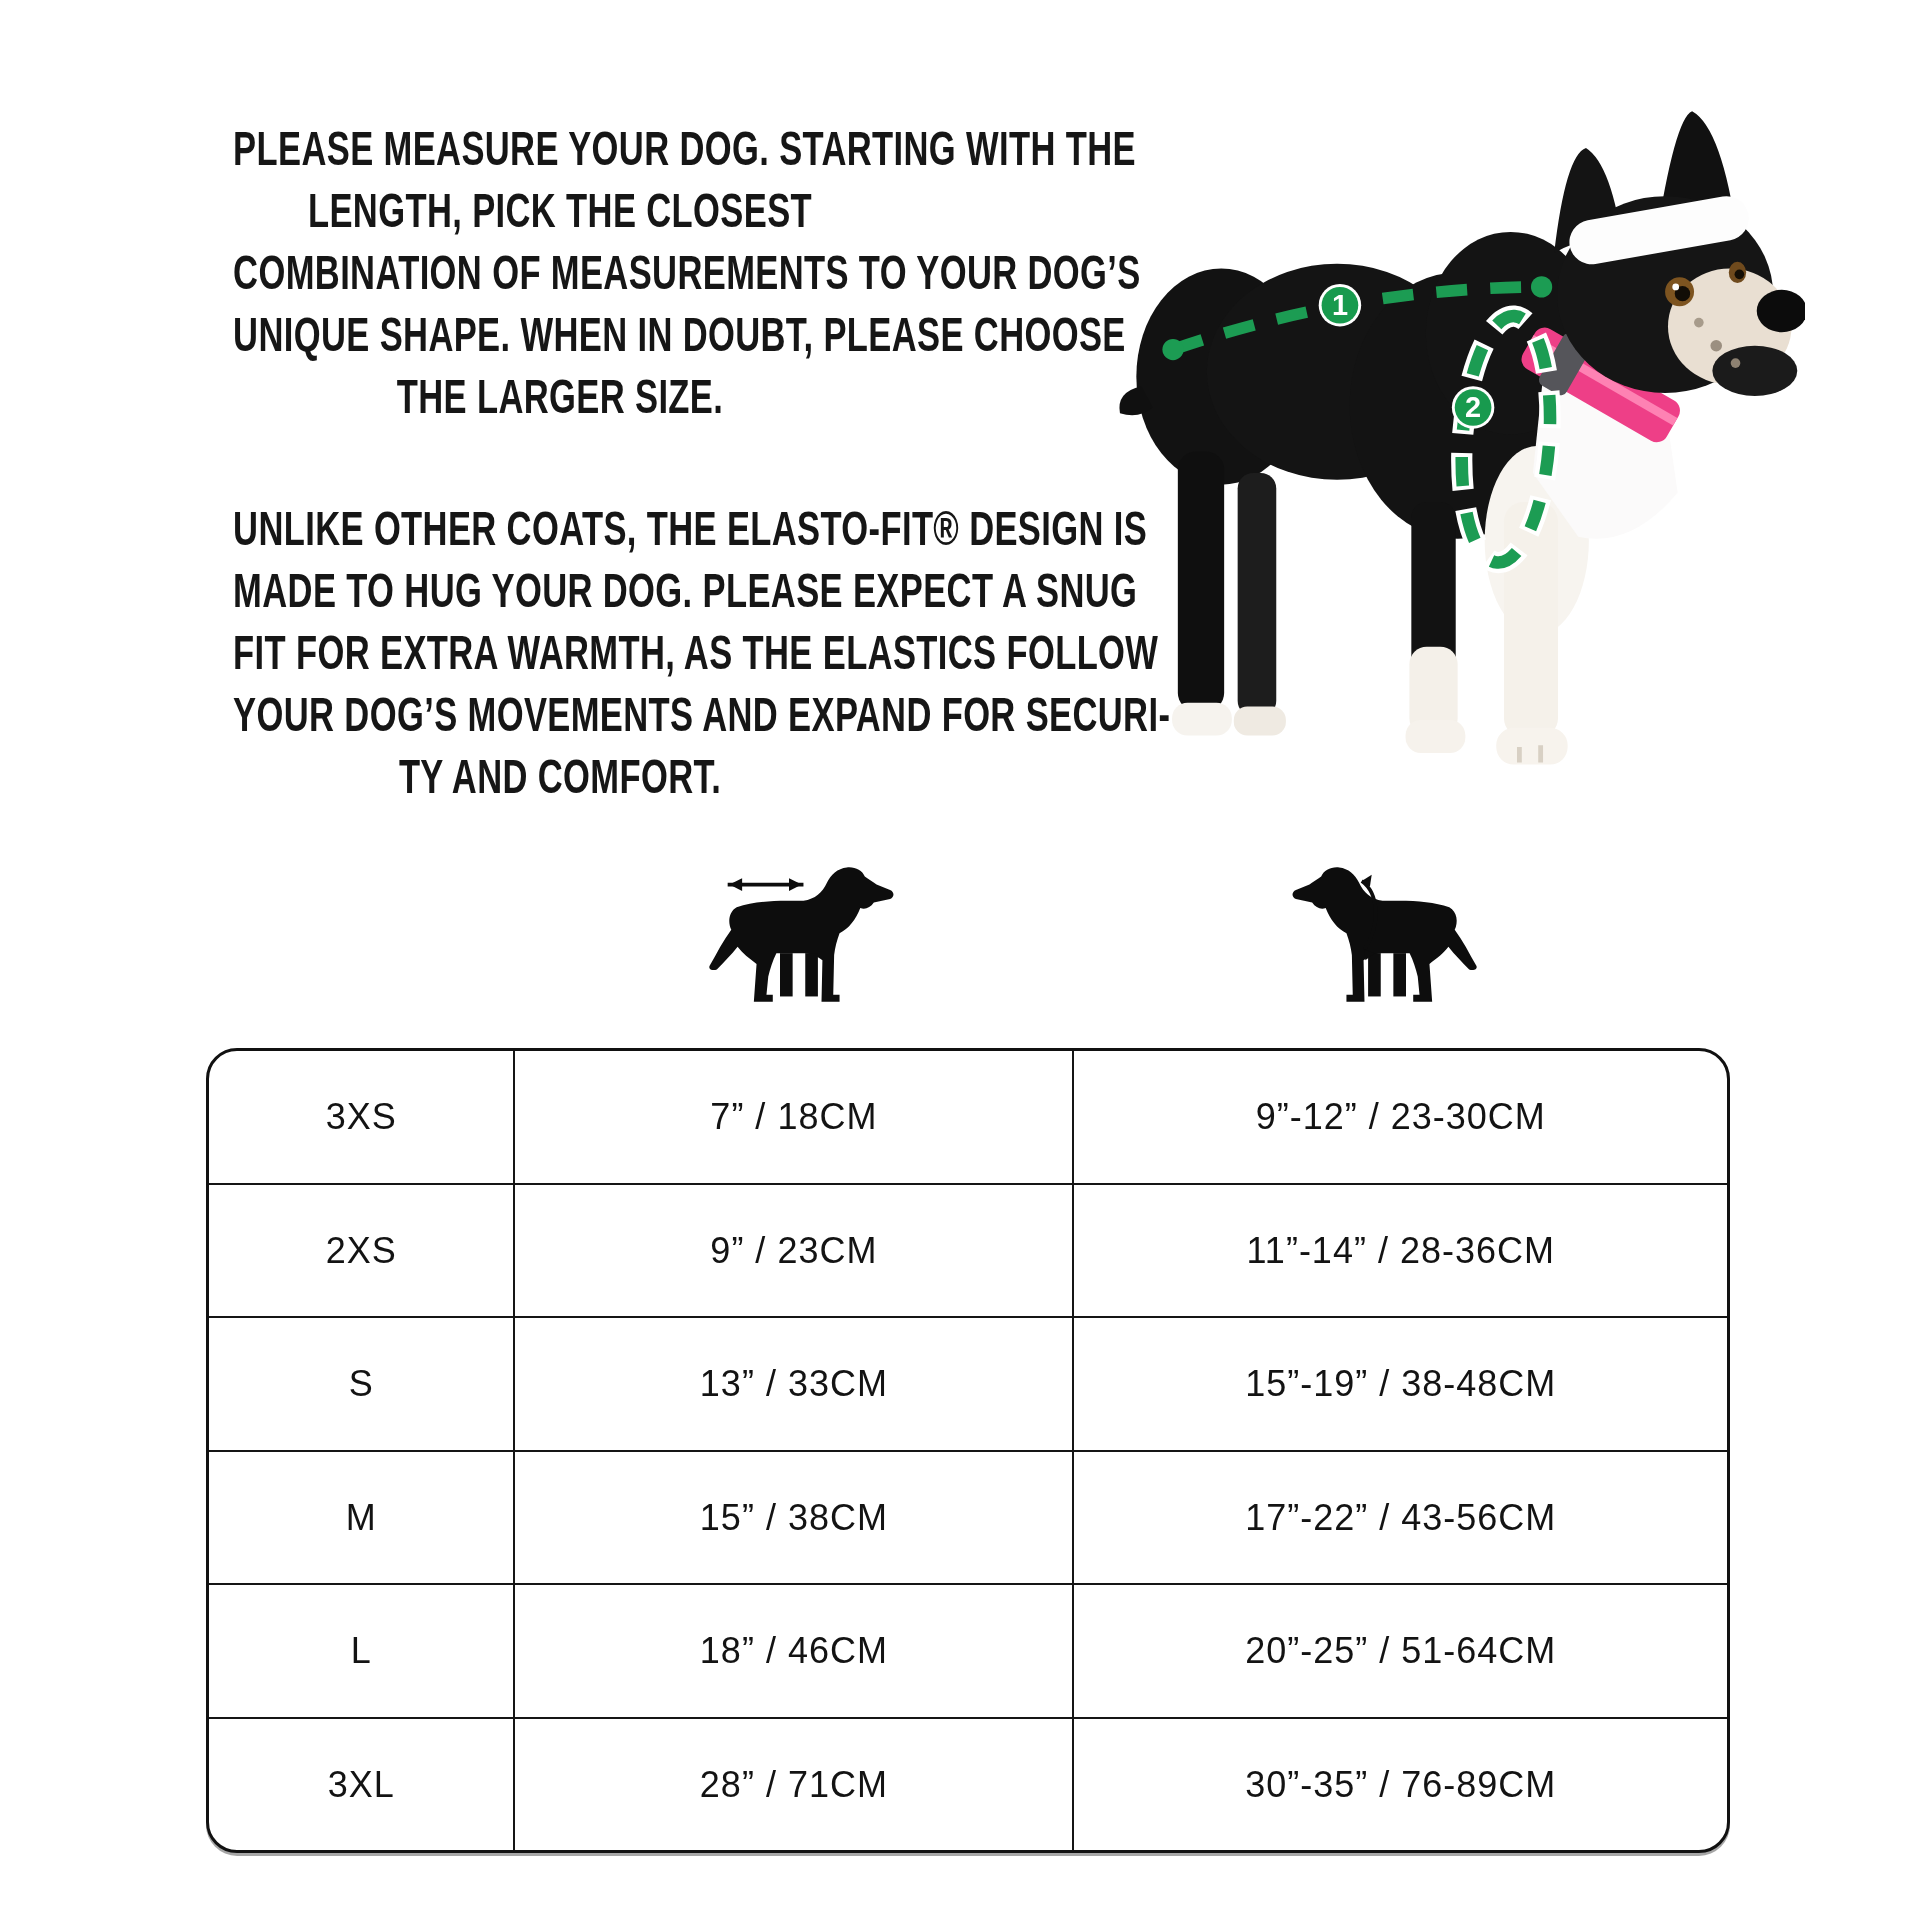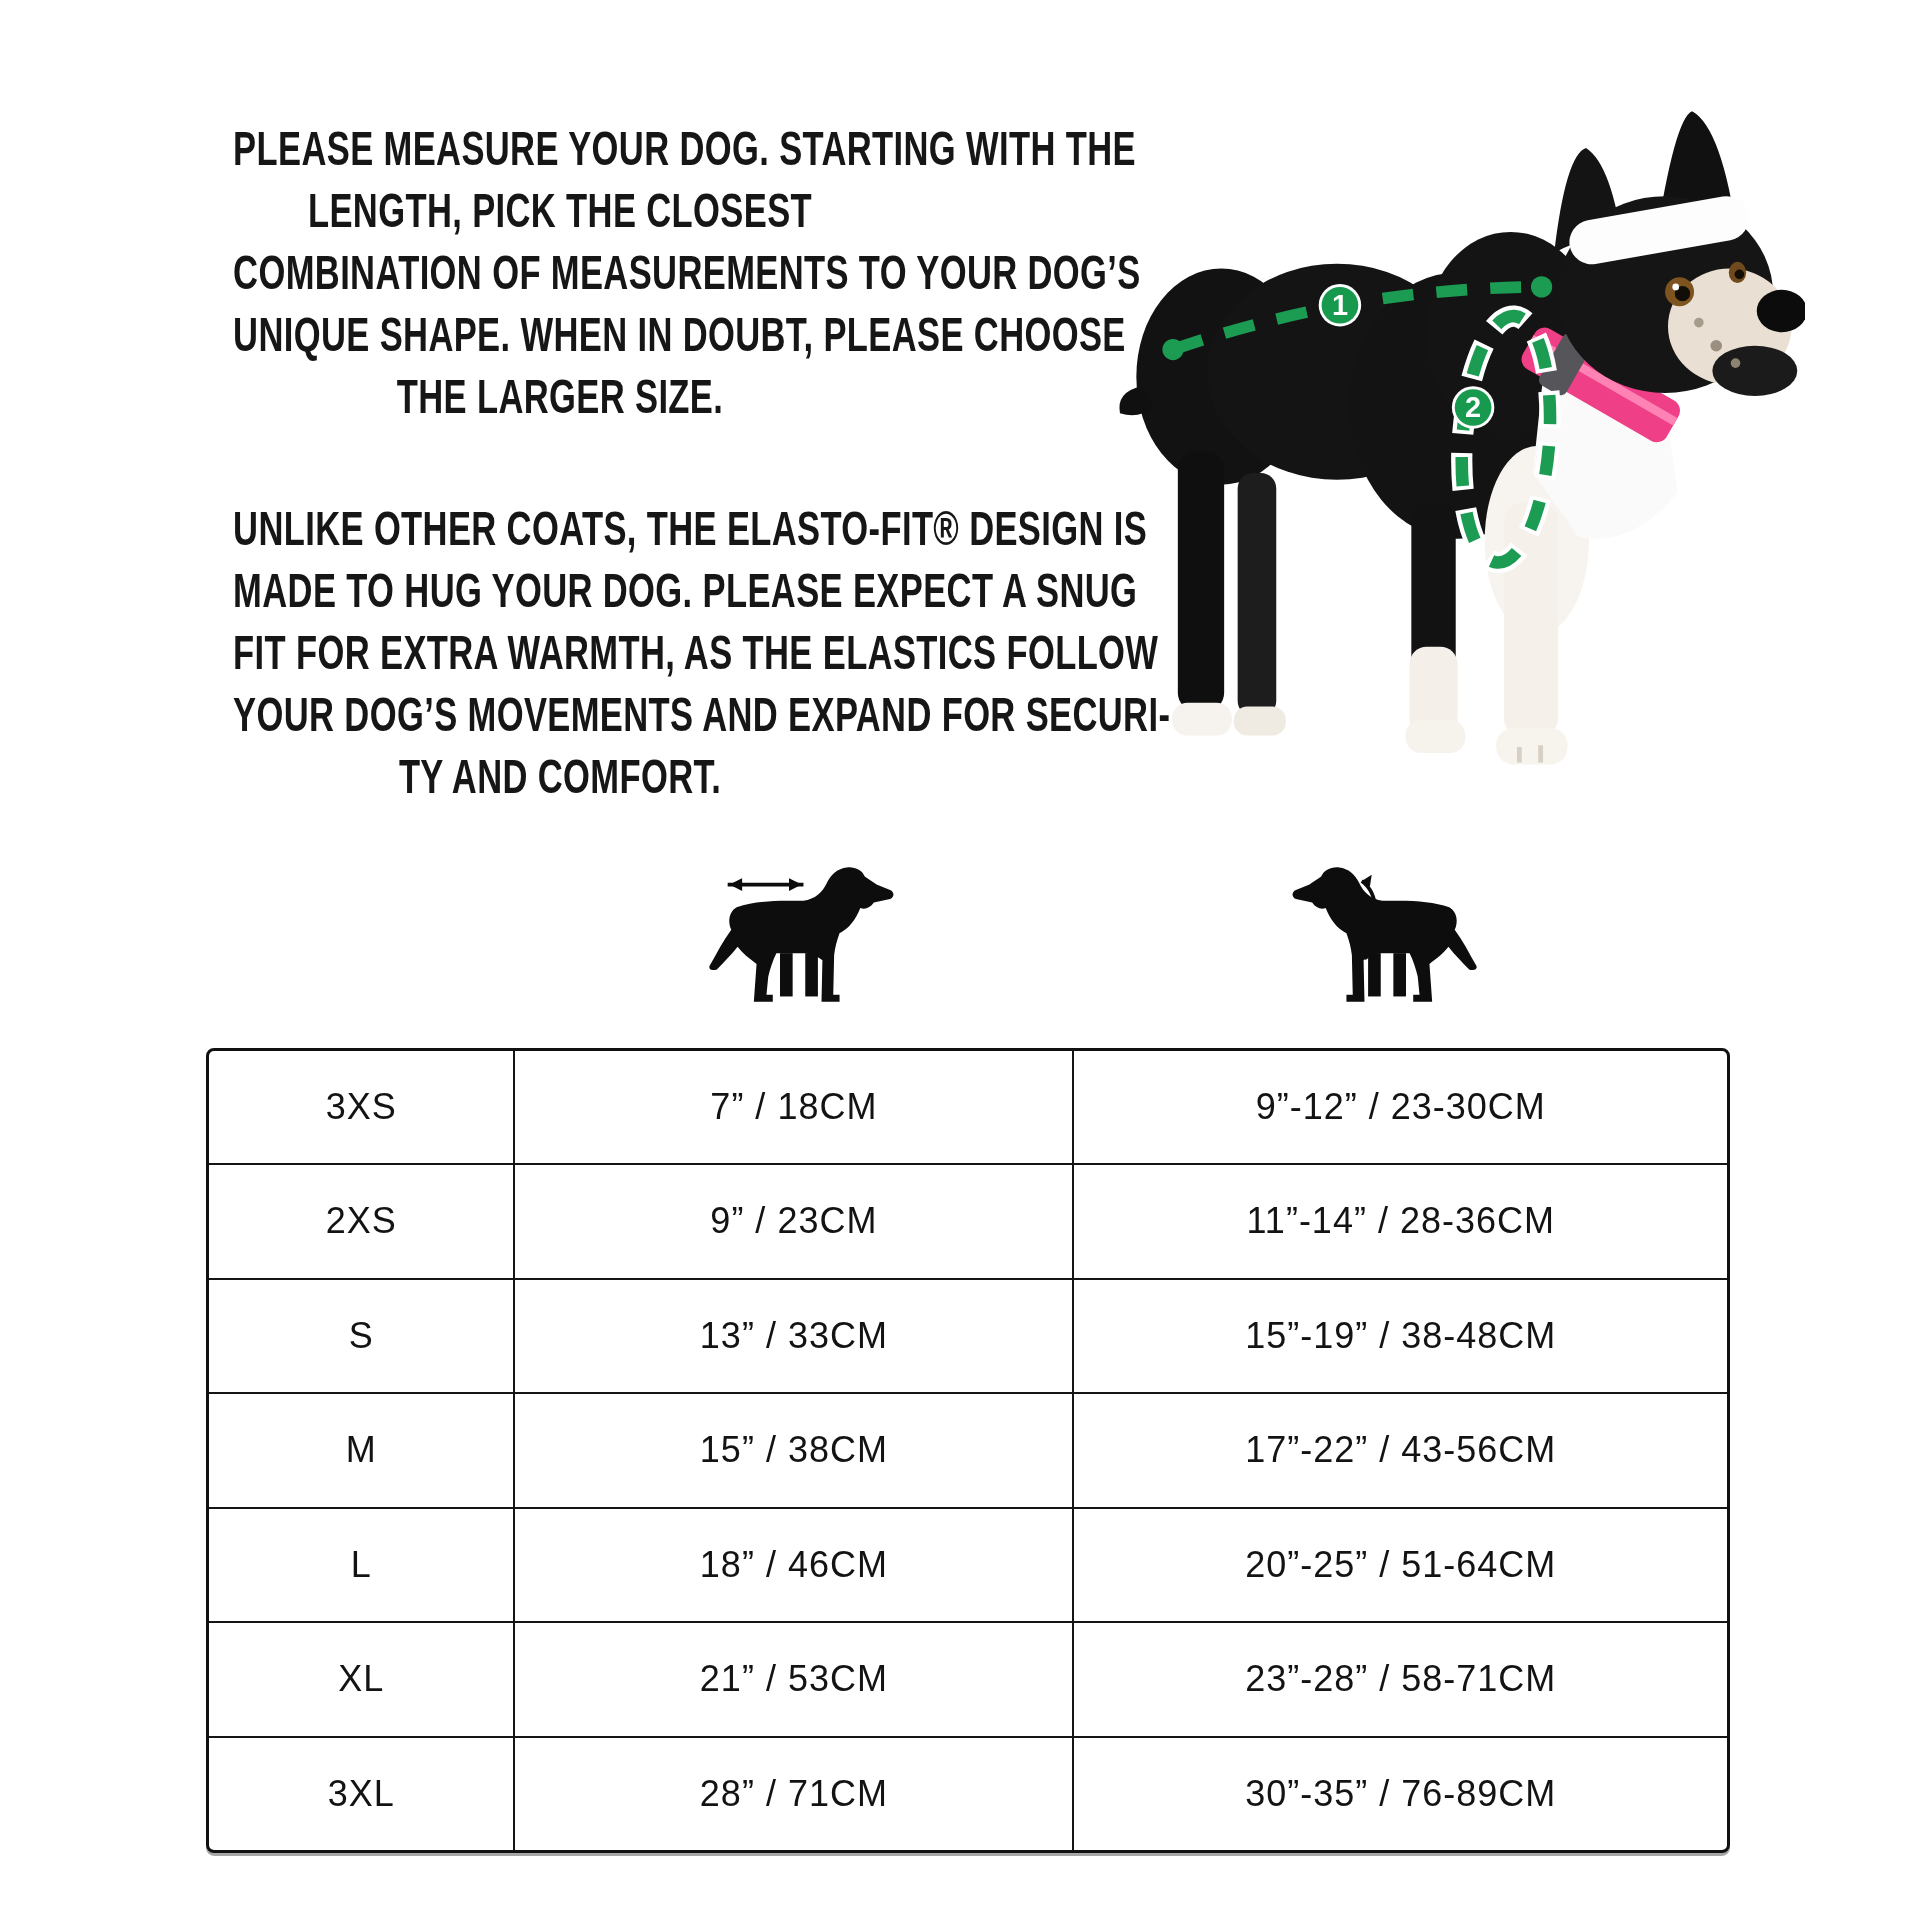--- a/index.html
+++ b/index.html
@@ -17,21 +17,21 @@
   .para .line{height:62px;}
   #p1{top:118px;}
   #p2{top:498px;}
   
   #dogPhoto{position:absolute;left:1091px;top:87px;width:714px;height:695px;}
   #iconLength{position:absolute;left:697px;top:850px;width:203px;height:172px;}
   #iconGirth{position:absolute;left:1286px;top:850px;width:203px;height:172px;}
   
   .stable{
     position:absolute;left:206px;top:1048px;width:1518px;height:799px;
-    border:3.9px solid #111;border-radius:8px;overflow:hidden;background:#fff;
+    border:3.9px solid #111;border-radius:31px;overflow:hidden;background:#fff;
     display:flex;flex-direction:column;box-shadow:0 2.9px 0 rgba(0,0,0,.35);
   }
   .trow{flex:1;display:flex;}
   .trow + .trow{border-top:2.9px solid #151515;}
   .tcell{
     display:flex;align-items:center;justify-content:center;
     font-size:36px;letter-spacing:1px;color:#131313;
     transform:scaleY(1.02);
   }
   .tcell.size{width:20.1%;}
@@ -186,24 +186,19 @@
         <div class="tcell size">M</div>
         <div class="tcell length">15” / 38CM</div>
         <div class="tcell girth">17”-22” / 43-56CM</div>
       </div>
       <div class="trow">
         <div class="tcell size">L</div>
         <div class="tcell length">18” / 46CM</div>
         <div class="tcell girth">20”-25” / 51-64CM</div>
       </div>
       <div class="trow">
-        <div class="tcell size">XL</div>
-        <div class="tcell length">21” / 53CM</div>
-        <div class="tcell girth">23”-28” / 58-71CM</div>
-      </div>
-      <div class="trow">
         <div class="tcell size">3XL</div>
         <div class="tcell length">28” / 71CM</div>
         <div class="tcell girth">30”-35” / 76-89CM</div>
       </div>
     </div>
 </div>
 
 
 </body></html>

